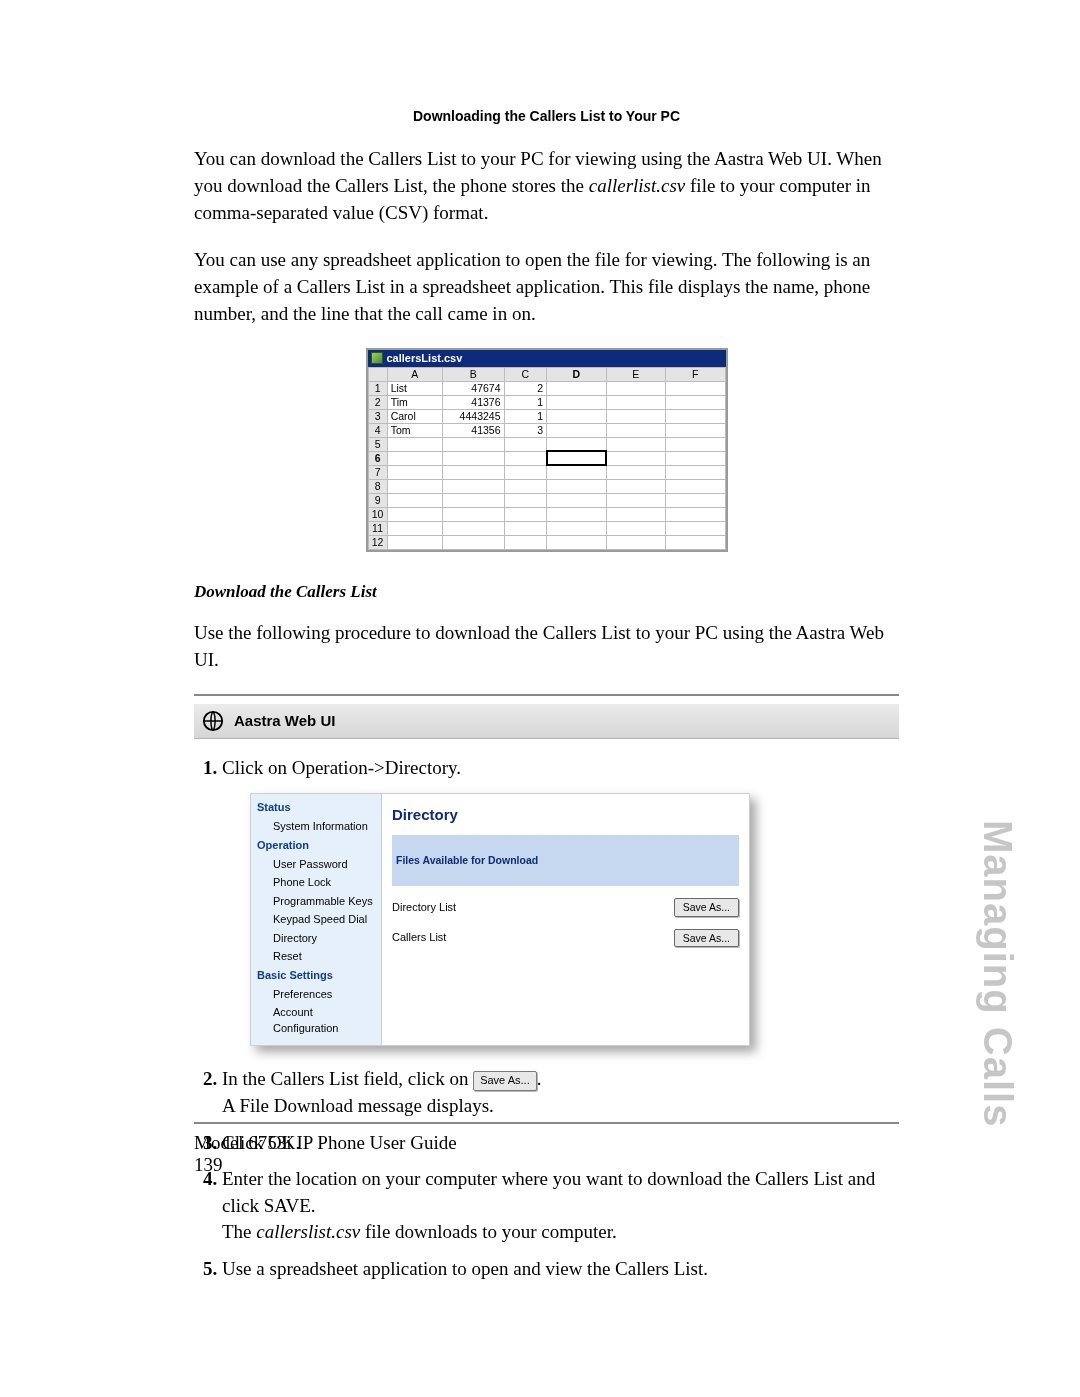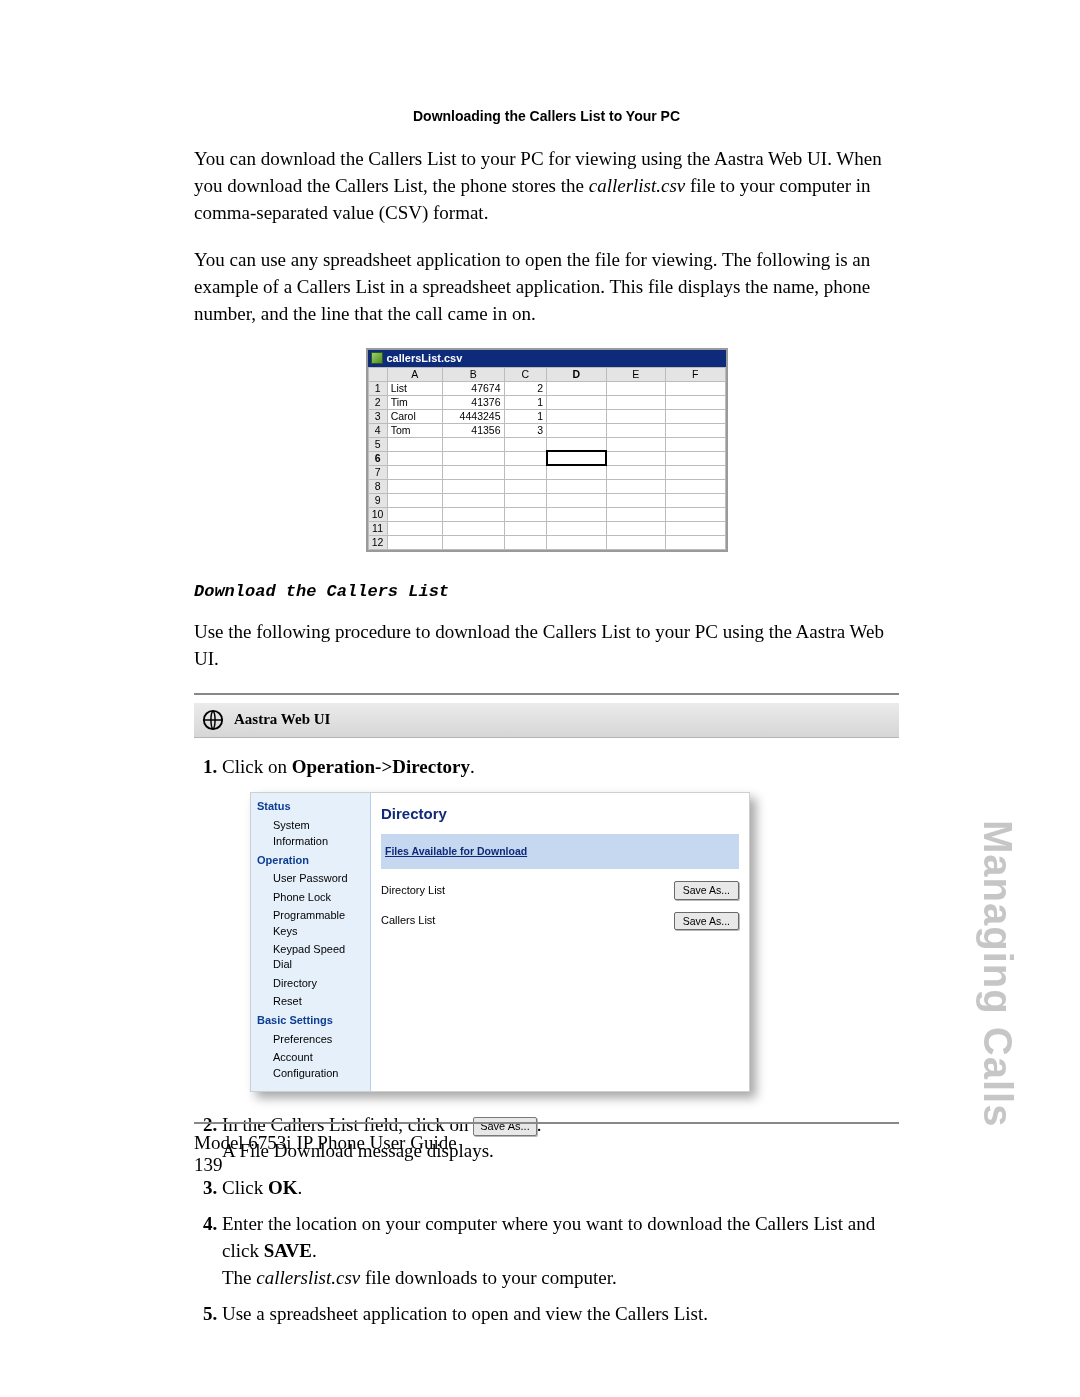--- a/index.html
+++ b/index.html
@@ -21,33 +21,33 @@
 
   
   .h-main {
     font-family: Arial, Helvetica, sans-serif;
     font-weight: bold;
     font-size: 14px;
     margin: 0 0 22px 0;
     text-align: center;
   }
   .h-sub {
-    font-family: Liberation Mono, monospace;
+    font-family: Liberation Serif, serif;
     font-weight: bold;
     font-style: italic;
     font-size: 17px;
     margin: 30px 0 18px 0;
   }
   p.body {
     font-size: 19px;
     margin: 0 0 20px 0;
     line-height: 1.42;
   }
   .em { font-style: italic; }
-  .bold { font-weight: bold; }
+  .bold { font-weight: normal; }
 
   
   .ss-wrap {
     width: 362px;
     margin: 6px auto 0 auto;
     border: 2px solid #9a9a9a;
   }
   .ss-title {
     height: 17px;
     background: #0e2a7a;
@@ -109,21 +109,21 @@
     background: linear-gradient(#ebebeb, #d6d6d6);
     border-bottom: 1px solid #b5b5b5;
     padding: 6px 8px;
     margin-top: 8px;
   }
   .aastra-bar .globe {
     width: 22px; height: 22px; flex: none;
   }
   .globe svg { width: 22px; height: 22px; display:block; }
   .aastra-bar .lbl {
-    font-family: Liberation Serif, serif;
+    font-family: Liberation Sans, sans-serif;
     font-weight: bold;
     font-size: 15px;
   }
 
   
   ol.steps {
     margin: 16px 0 0 0;
     padding: 0 0 0 28px;
     font-size: 19px;
   }
@@ -149,21 +149,21 @@
     width: 500px;
     margin: 12px 0 20px 28px;
     background: #fff;
     border: 1px solid #cfcfcf;
     box-shadow: 6px 6px 10px rgba(0,0,0,0.35);
     display: flex;
     font-family: Arial, Helvetica, sans-serif;
     font-size: 11px;
   }
   .webui-nav {
-    width: 120px;
+    width: 131px;
     background: #e6f0fb;
     border-right: 1px solid #b9cfe8;
     padding: 4px 0 8px 0;
   }
   .webui-nav .sect {
     color: #0c3d91;
     font-weight: bold;
     padding: 2px 6px;
   }
   .webui-nav .item {
@@ -180,22 +180,21 @@
     font-family: Arial, Helvetica, sans-serif;
     font-weight: bold;
     font-size: 15px;
     margin-bottom: 10px;
   }
   .webui-sub {
     background: #c6d8f0;
     color: #102a7a;
     font-weight: bold;
     font-size: 10.5px;
-    text-decoration: underline;
-    padding: 10px 4px;
+    padding: 18px 4px;
     margin-bottom: 0;
   }
   .webui-row {
     display: flex;
     align-items: center;
     justify-content: space-between;
     margin: 12px 0;
   }
   .webui-row .name { }
   .savebtn {

